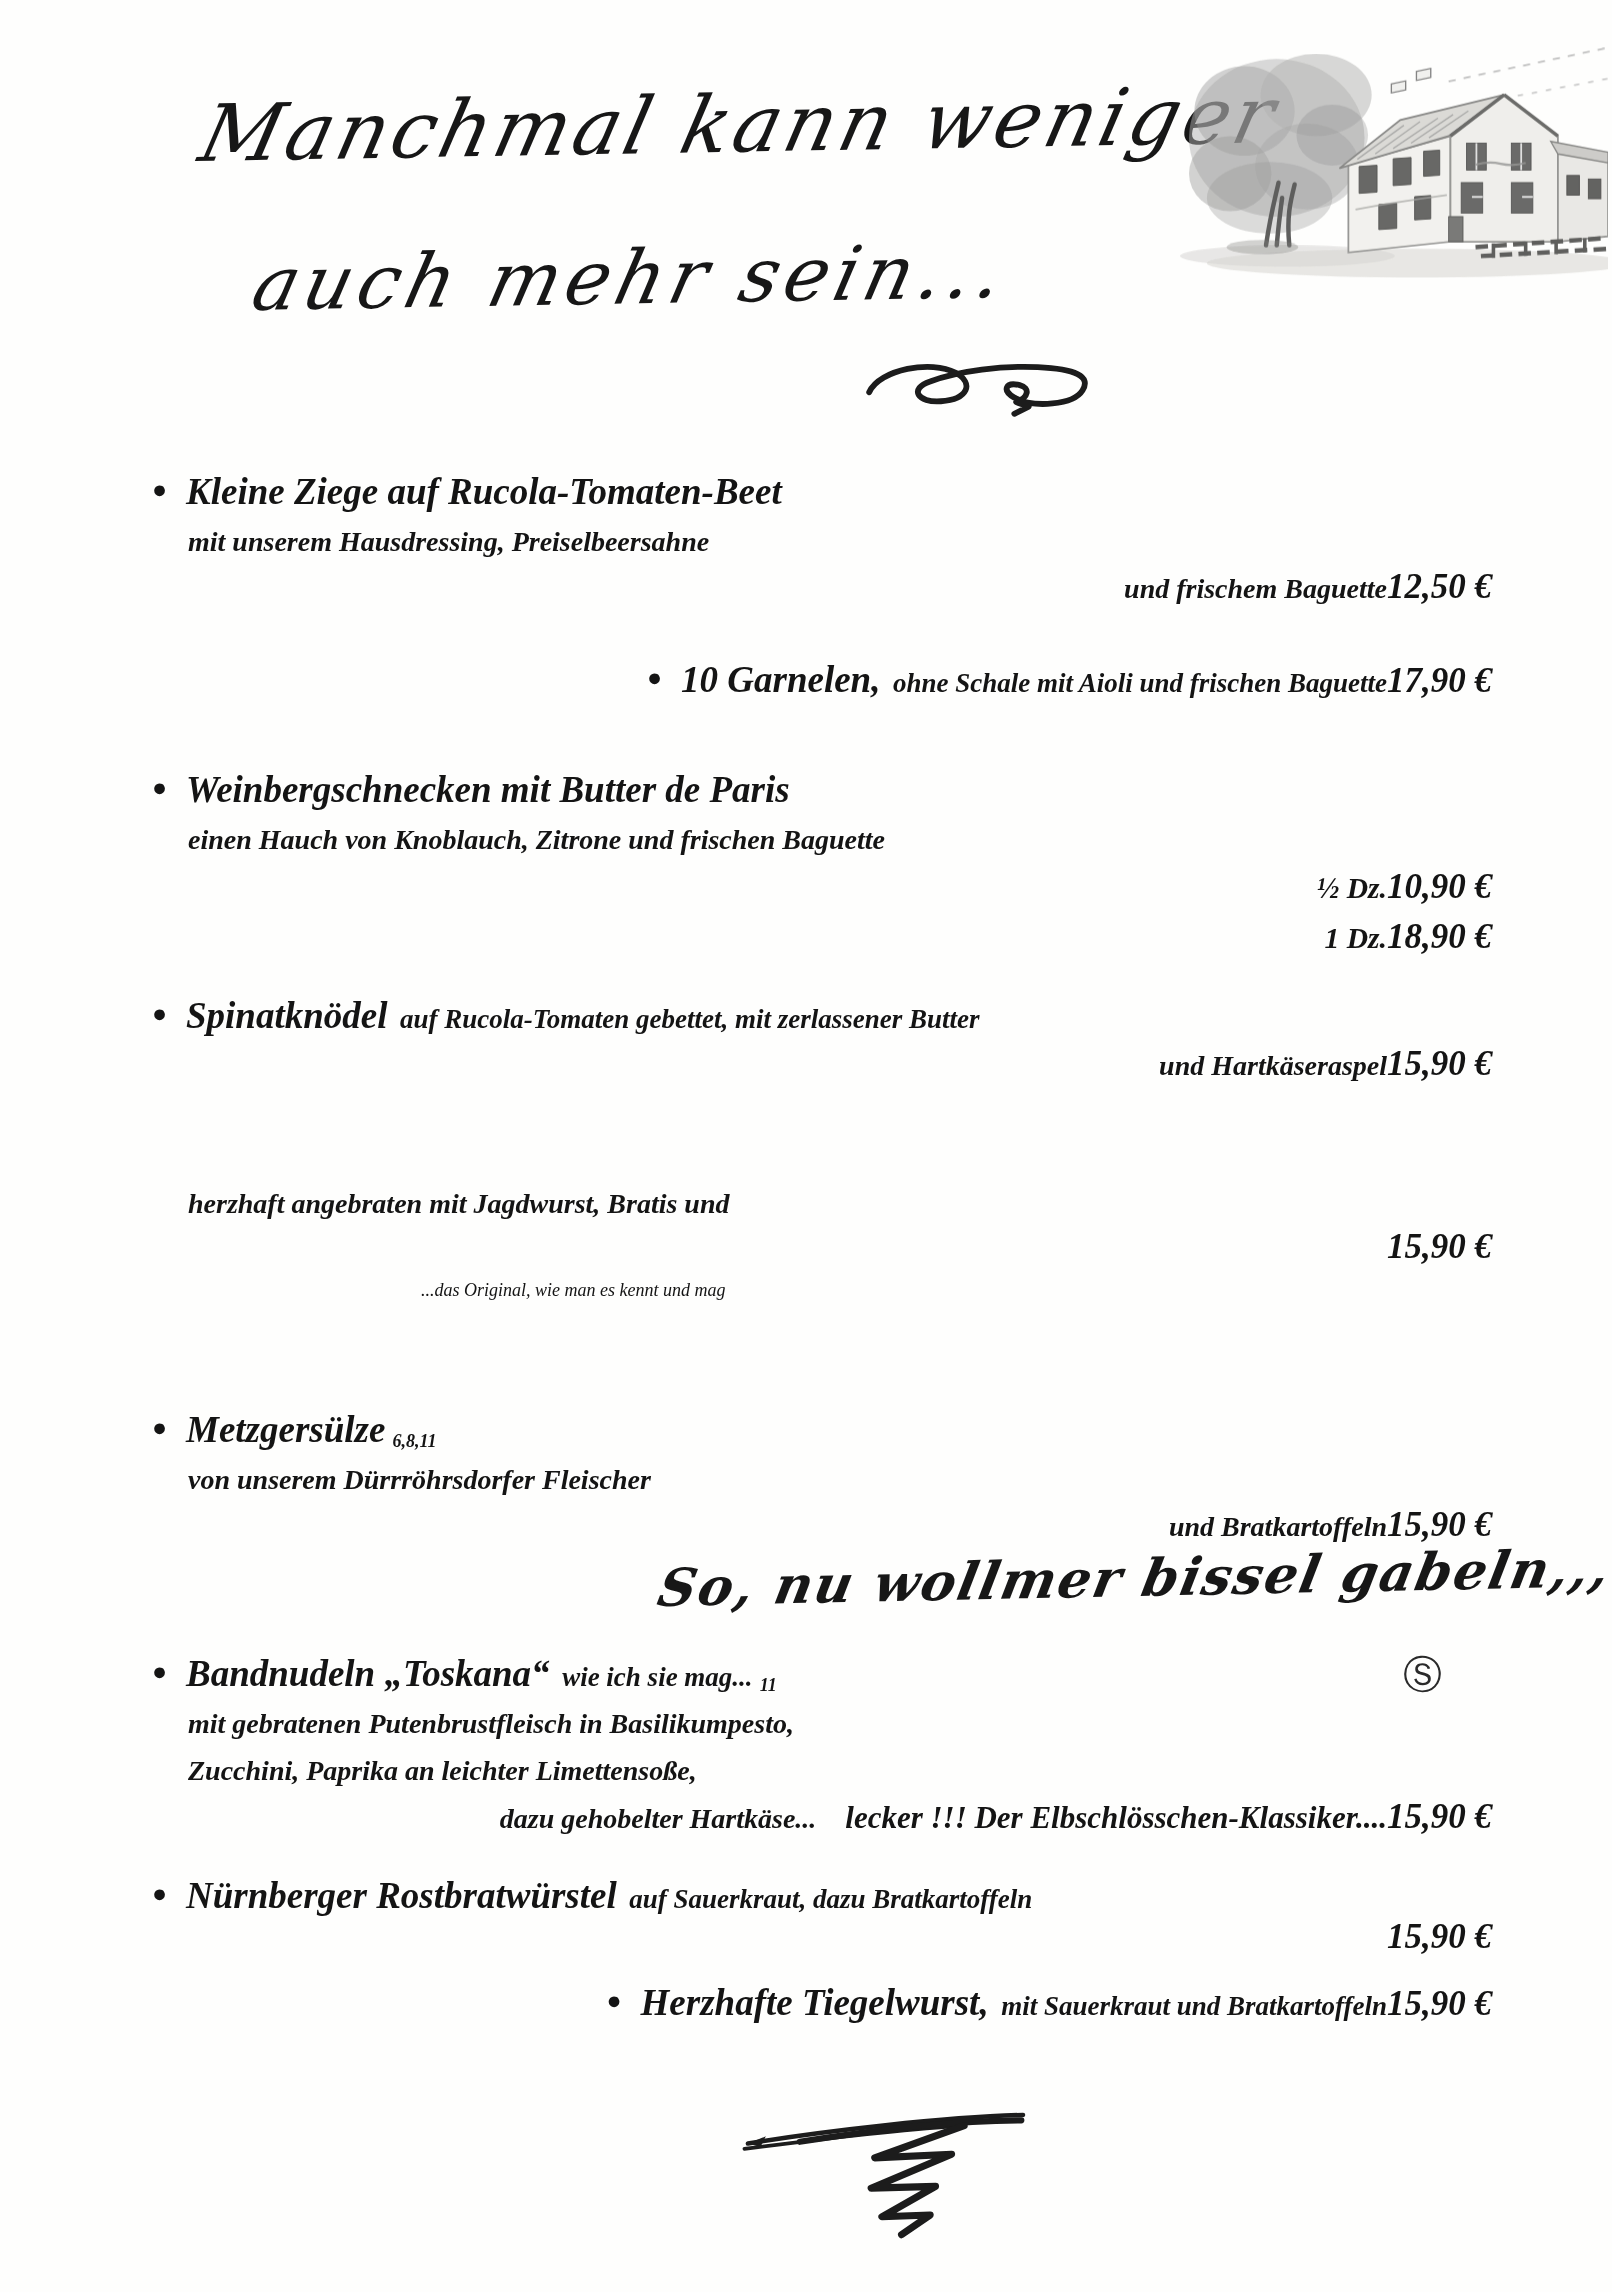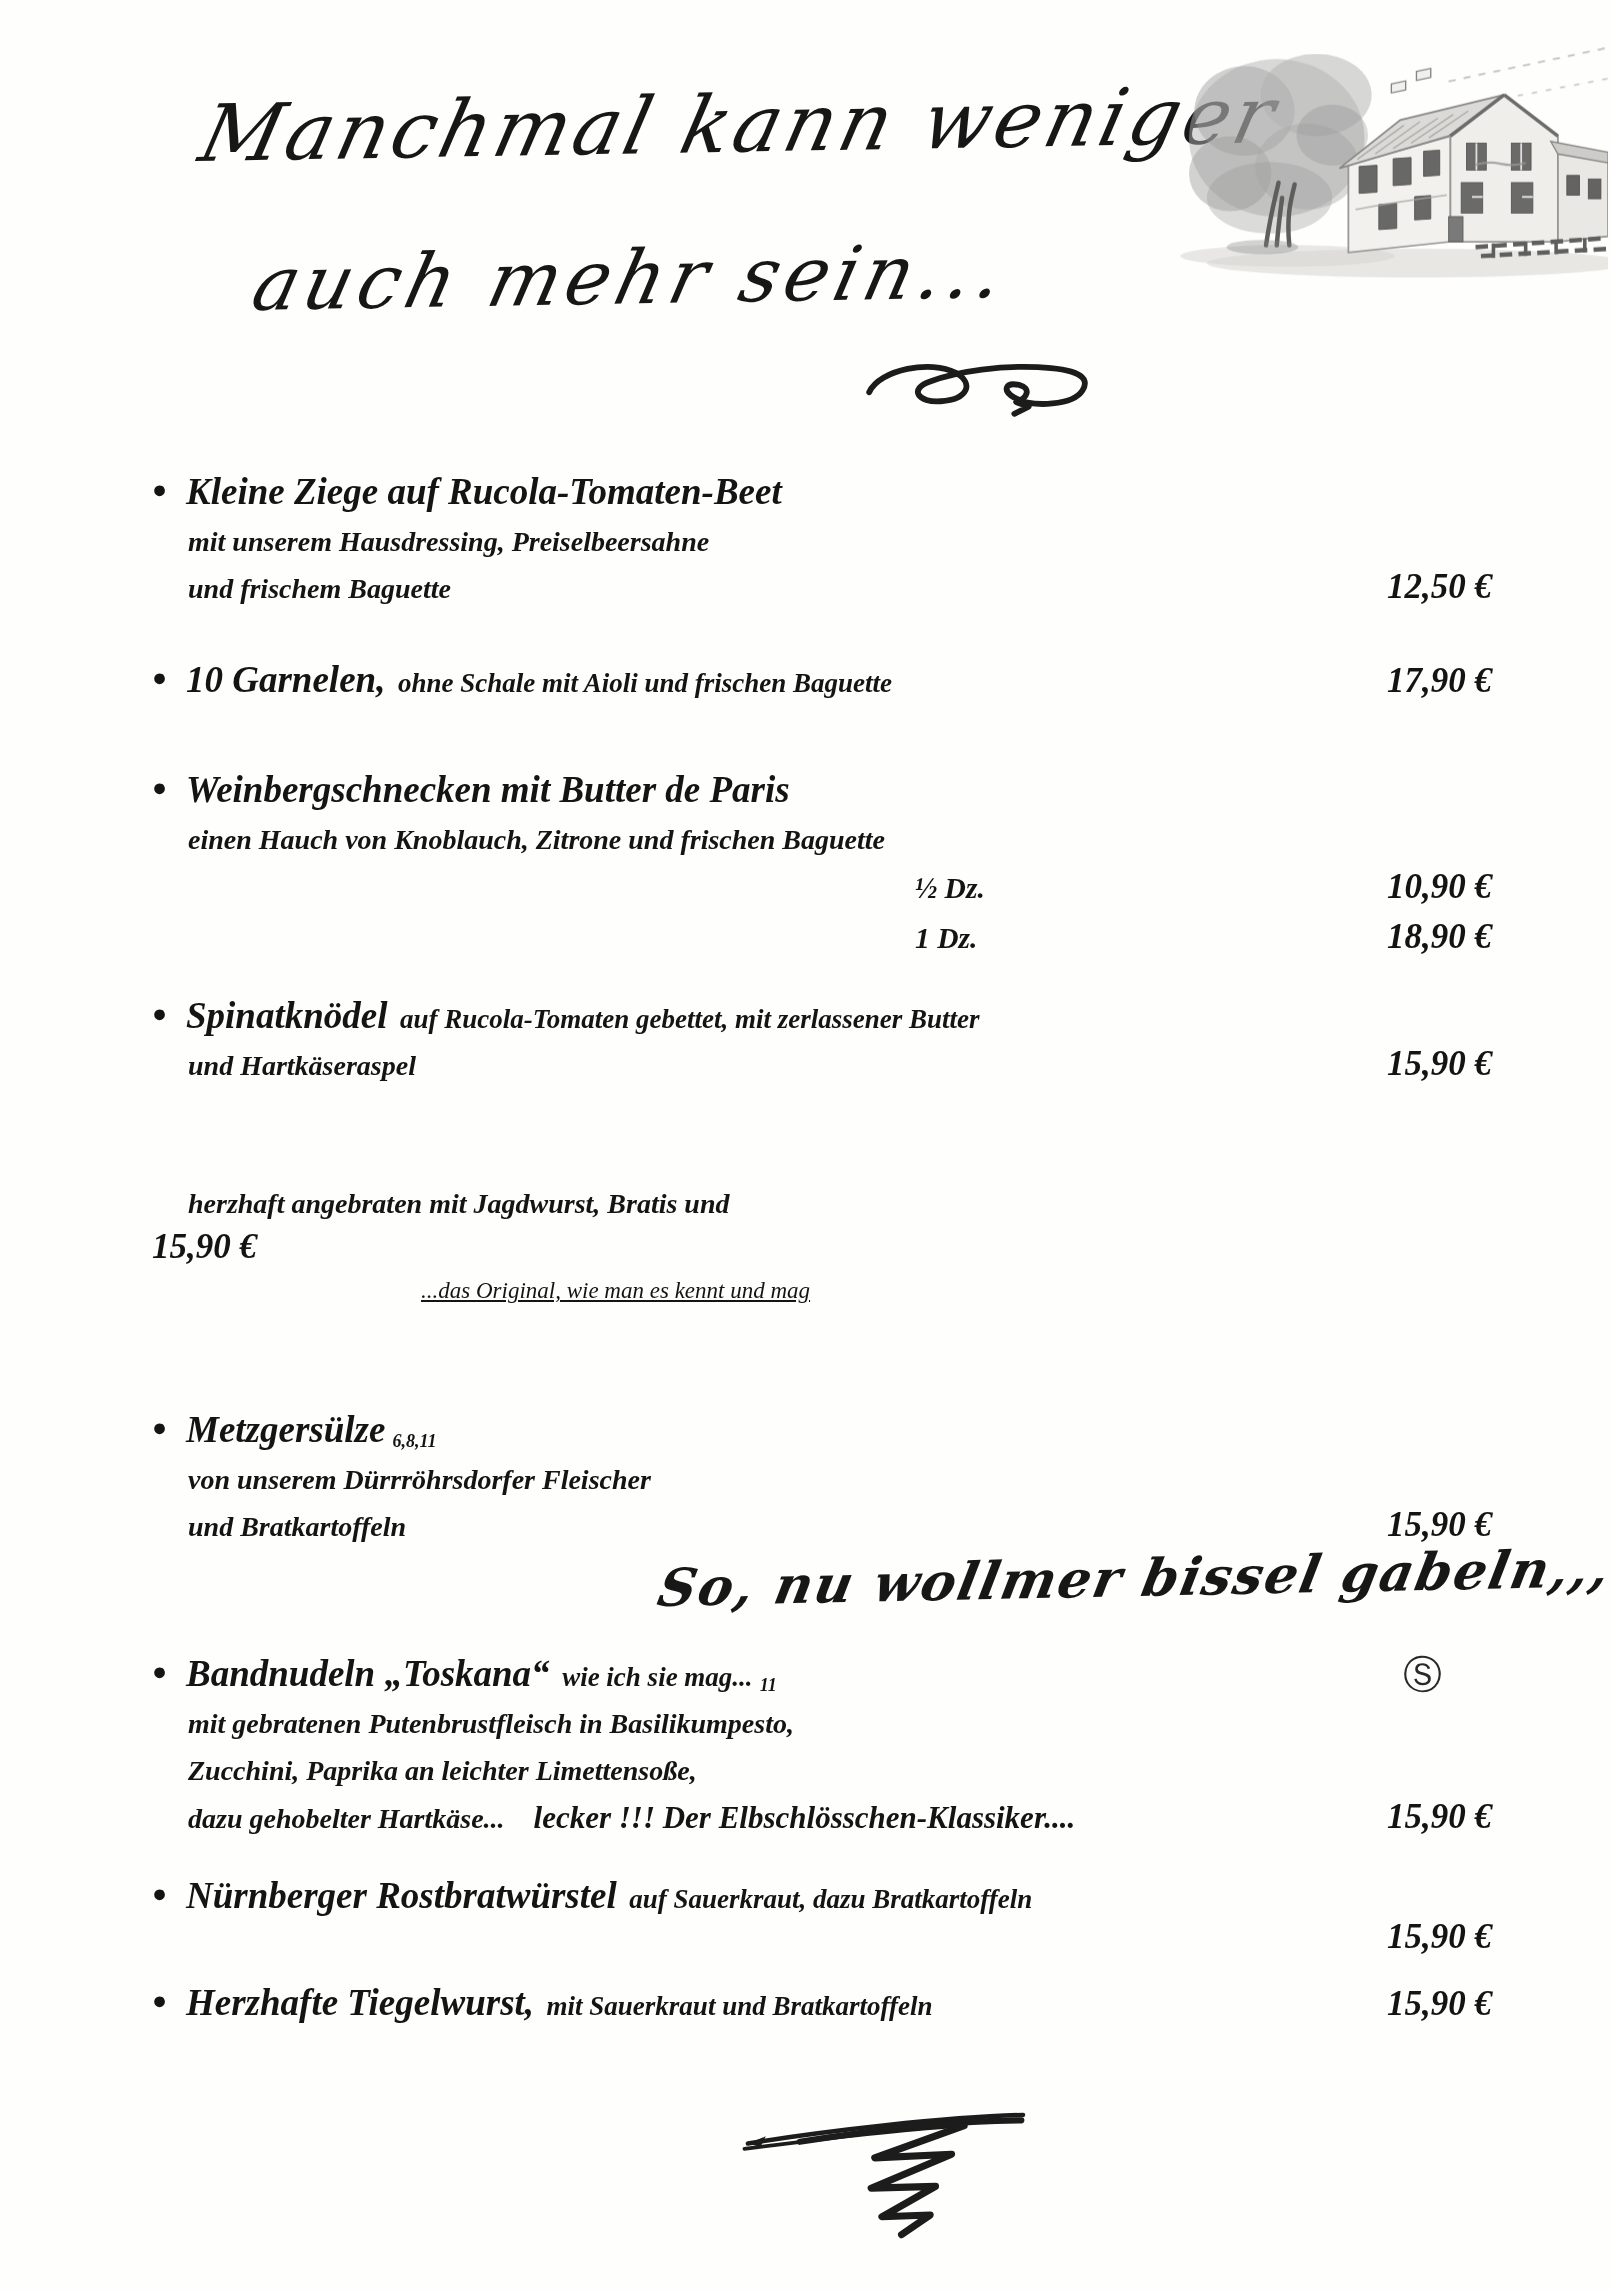--- a/index.html
+++ b/index.html
@@ -61,21 +61,21 @@
   
   .menu-item {
     position: absolute;
     left: 152px;
     width: 1372px;
     font-style: italic;
     font-weight: bold;
   }
   .row {
     display: flex;
-    justify-content: space-between;
+    justify-content: flex-end;
     align-items: baseline;
   }
   .name-line { white-space: nowrap; }
   .bullet {
     display: inline-block;
     width: 34px;
     font-size: 25px;
     font-style: normal;
     transform: translateY(-6.3px);
   }
@@ -94,25 +94,24 @@
     white-space: nowrap;
     padding-right: 32px;
   }
   .portion {
     font-size: 29.6px;
     padding-left: 763px;
     line-height: 50px;
   }
   .note-central {
     font-weight: normal;
-    font-size: 23px;
+    font-size: 18px;
     padding-left: 269px;
     line-height: 47px;
     white-space: nowrap;
-    text-decoration: underline;
   }
   .badge-s {
     position: absolute;
     right: 82px;
     top: -3.6px;
     font-size: 39px;
     font-style: normal;
     font-weight: normal;
     color: #2a2a2a;
   }

